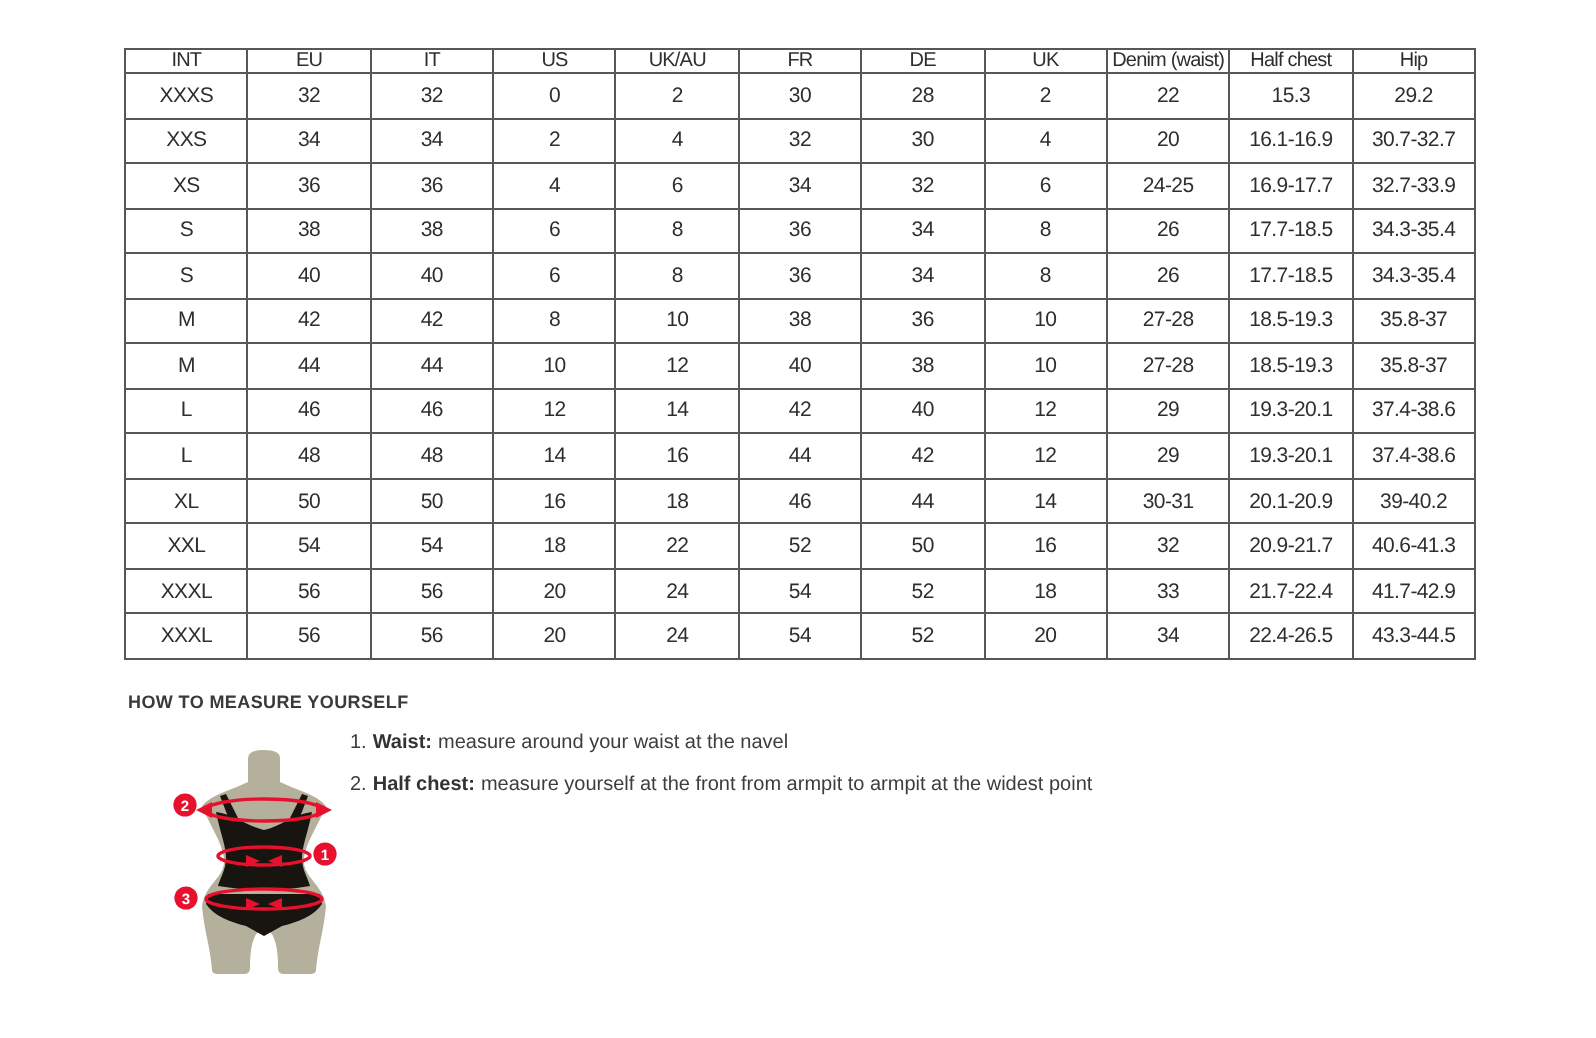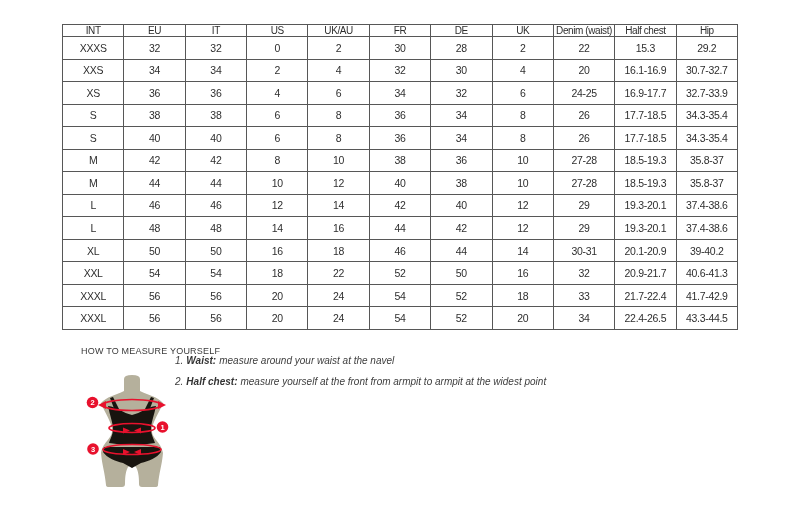--- a/index.html
+++ b/index.html
@@ -19,25 +19,25 @@
     color: #2e2e2e;
     font-weight: 400;
     white-space: nowrap;
     overflow: visible;
   }
   table.size-table th { font-size: 10px; letter-spacing: -0.4px; }
   table.size-table td { font-size: 10.5px; letter-spacing: -0.3px; }
 
   
   .guide-title {
-    position: absolute; left: 81px; top: 346px;
-    font-size: 9px; font-weight: 400; letter-spacing: 0.2px;
+    position: absolute; left: 64px; top: 346px;
+    font-size: 9px; font-weight: 700; letter-spacing: 0.2px;
     color: #3a3a3a;
   }
-  .steps { position: absolute; left: 175px; top: 350px; font-style: italic; }
+  .steps { position: absolute; left: 175px; top: 361px; }
   .step {
     height: 21px; line-height: 21px;
     font-size: 10px; color: #3d3d3d; white-space: nowrap;
   }
   .step .num { margin-right: 3px; }
   .step b { font-weight: 700; color: #333333; margin-right: 3px; }
 
   svg.figure { position: absolute; left: 85px; top: 371px; width: 90px; height: 118px; }
 </style>
 </head>

